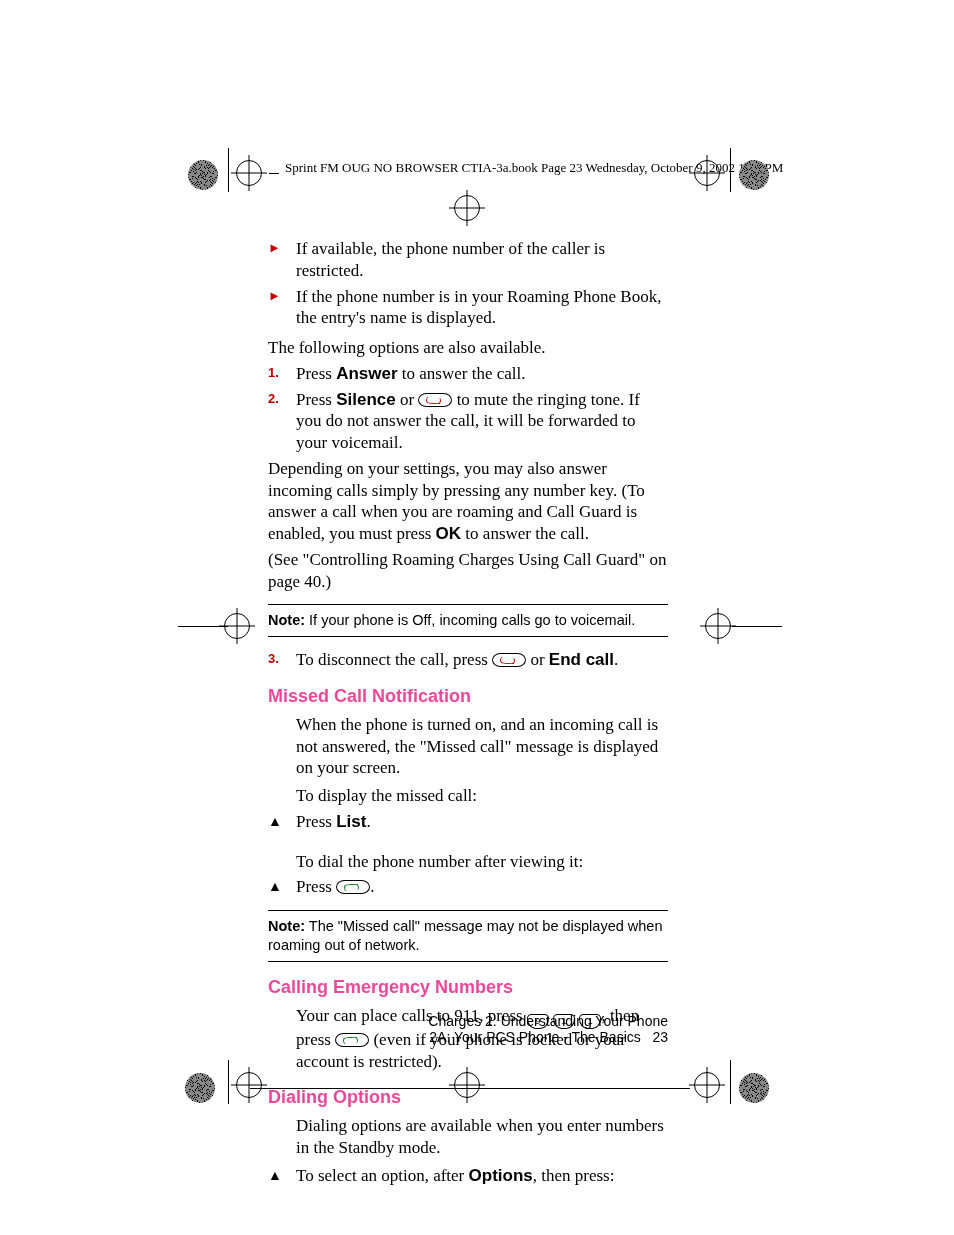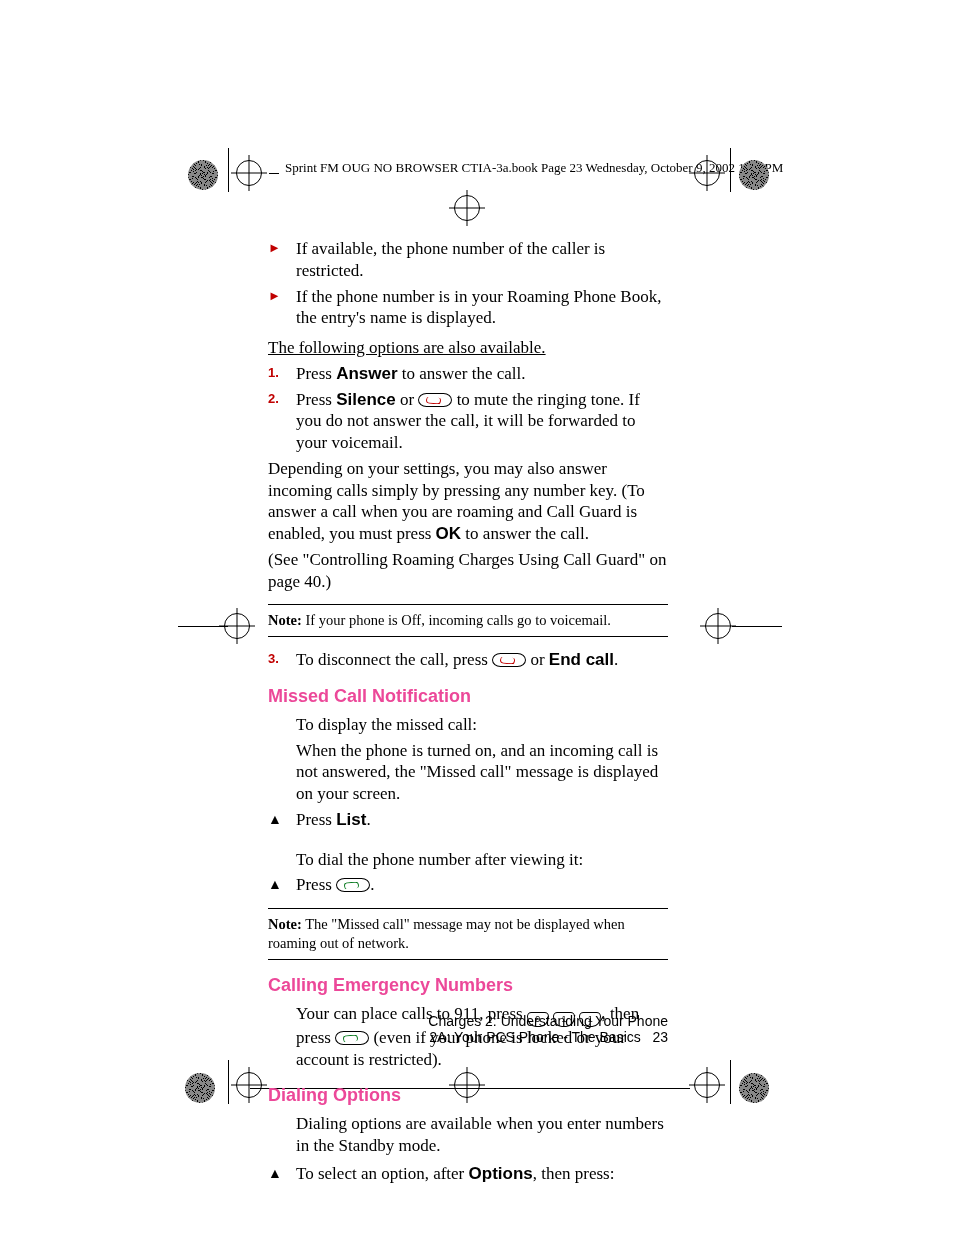--- a/index.html
+++ b/index.html
@@ -49,21 +49,21 @@
   .li .mk.tri { color:#000; font-size:14px; }
   .bold { font-weight:bold; font-family: Arial, sans-serif; }
   .h3 {
     color:#ec4899;
     font-family: Arial, Helvetica, sans-serif;
     font-weight:bold; font-size:18px;
     margin: 14px 0 6px 0;
   }
   .notebox {
     border-top:1px solid #000; border-bottom:1px solid #000;
-    font-family: Liberation Serif, serif;
+    font-family: Liberation Sans, sans-serif;
     font-size:14.5px; line-height:1.3;
     padding:6px 0; margin:12px 0;
   }
   .notebox .nb-label { font-weight:bold; }
   .key-end {
     display:inline-block; width:34px; height:14px;
     vertical-align:-2px;
     border:1.3px solid #000;
     border-radius: 50% / 100%;
     position:relative; background:#fff;
@@ -130,21 +130,21 @@
 
   <div class="li">
     <span class="mk">►</span>
     <span>If available, the phone number of the caller is restricted.</span>
   </div>
   <div class="li">
     <span class="mk">►</span>
     <span>If the phone number is in your Roaming Phone Book, the entry's name is displayed.</span>
   </div>
 
-  <p style="margin-top:8px;text-decoration:underline;">The following options are also available.</p>
+  <p style="margin-top:8px;">The following options are also available.</p>
 
   <div class="li">
     <span class="mk num">1.</span>
     <span>
       <span>Press </span><span class="bold">Answer</span><span> to answer the call.</span>
     </span>
   </div>
   <div class="li">
     <span class="mk num">2.</span>
     <span>
@@ -162,22 +162,22 @@
   </div>
 
   <div class="li">
     <span class="mk num">3.</span>
     <span>
       <span>To disconnect the call, press </span><span class="key-end"></span><span> or </span><span class="bold">End call</span><span>.</span>
     </span>
   </div>
 
   <div class="h3">Missed Call Notification</div>
+  <p class="indent">When the phone is turned on, and an incoming call is not answered, the "Missed call" message is displayed on your screen.</p>
   <p class="indent" style="margin-top:6px;">To display the missed call:</p>
-  <p class="indent">When the phone is turned on, and an incoming call is not answered, the "Missed call" message is displayed on your screen.</p>
   <div class="li">
     <span class="mk tri">▲</span>
     <span>
       <span>Press </span><span class="bold">List</span><span>.</span>
     </span>
   </div>
   <p class="indent" style="margin-top:18px;">To dial the phone number after viewing it:</p>
   <div class="li">
     <span class="mk tri">▲</span>
     <span>

